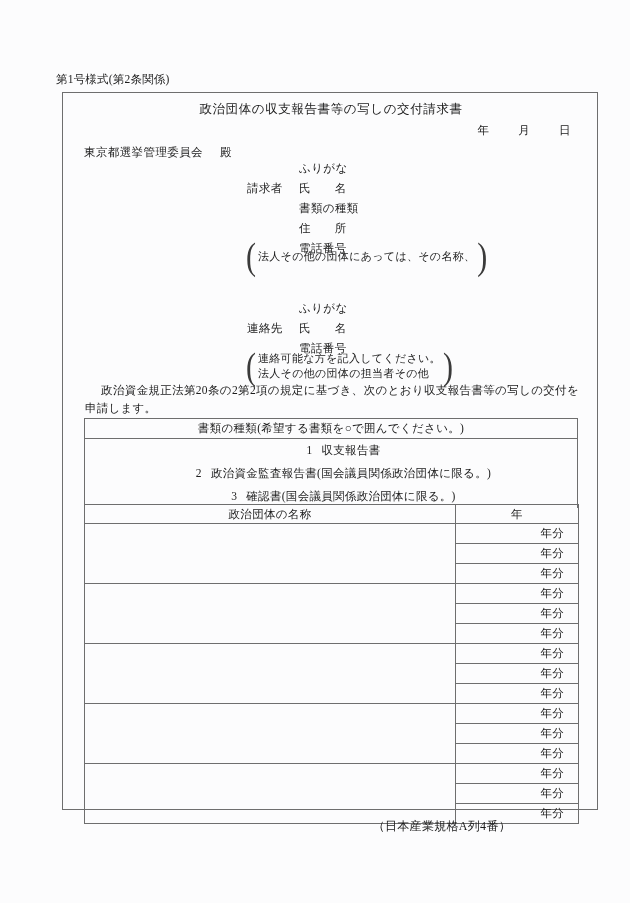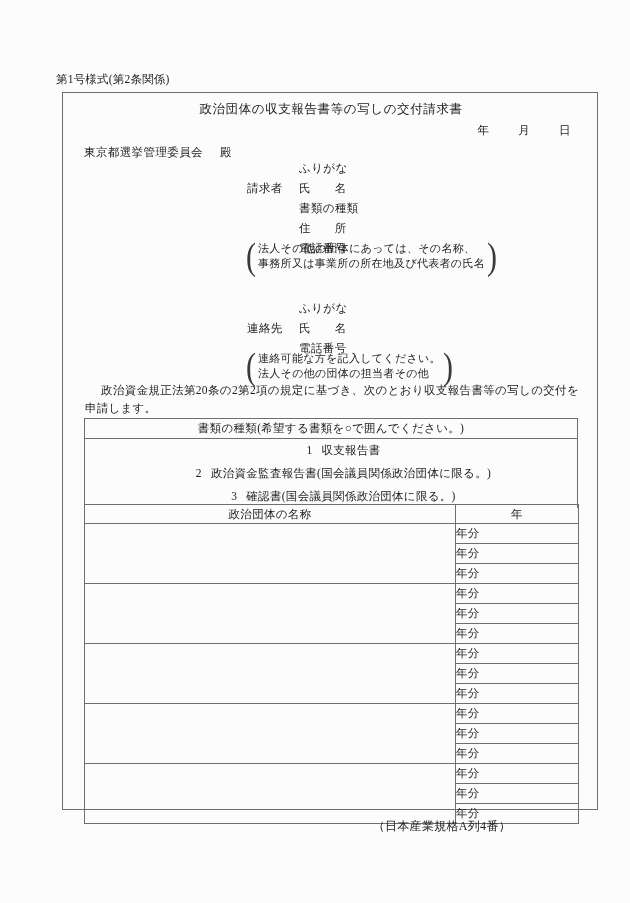--- a/index.html
+++ b/index.html
@@ -197,21 +197,21 @@
     height: 18px;
     text-align: center;
     letter-spacing: 0.3px;
     margin-top: 24px;
   }
   #orgs-table td.name-cell {
     height: 19px;
   }
   #orgs-table td.year-cell {
     height: 19px;
-    text-align: left;
+    text-align: right;
     padding-right: 14px;
     letter-spacing: 0.3px;
   }
 
   .jis-note {
     position: absolute;
     top: 818px;
     right: 48px;
     font-size: 12px;
     letter-spacing: 0.3px;
@@ -263,21 +263,20 @@
             <span class="pb-label"></span>
             <span class="pb-field">電話番号</span>
           </div>
         </div>
       </div>
 
       <div class="note" id="note1">
         <div class="brk l">(</div>
         <div class="note-lines">
           <div>法人その他の団体にあっては、その名称、</div>
-          <div>事務所又は事業所の所在地及び代表者の氏名</div>
         </div>
         <div class="brk r">)</div>
       </div>
 
       <div class="party-block" id="contact">
         <div class="rows">
           <div class="pb-row">
             <span class="pb-label"></span>
             <span class="pb-field">ふりがな</span>
           </div>

